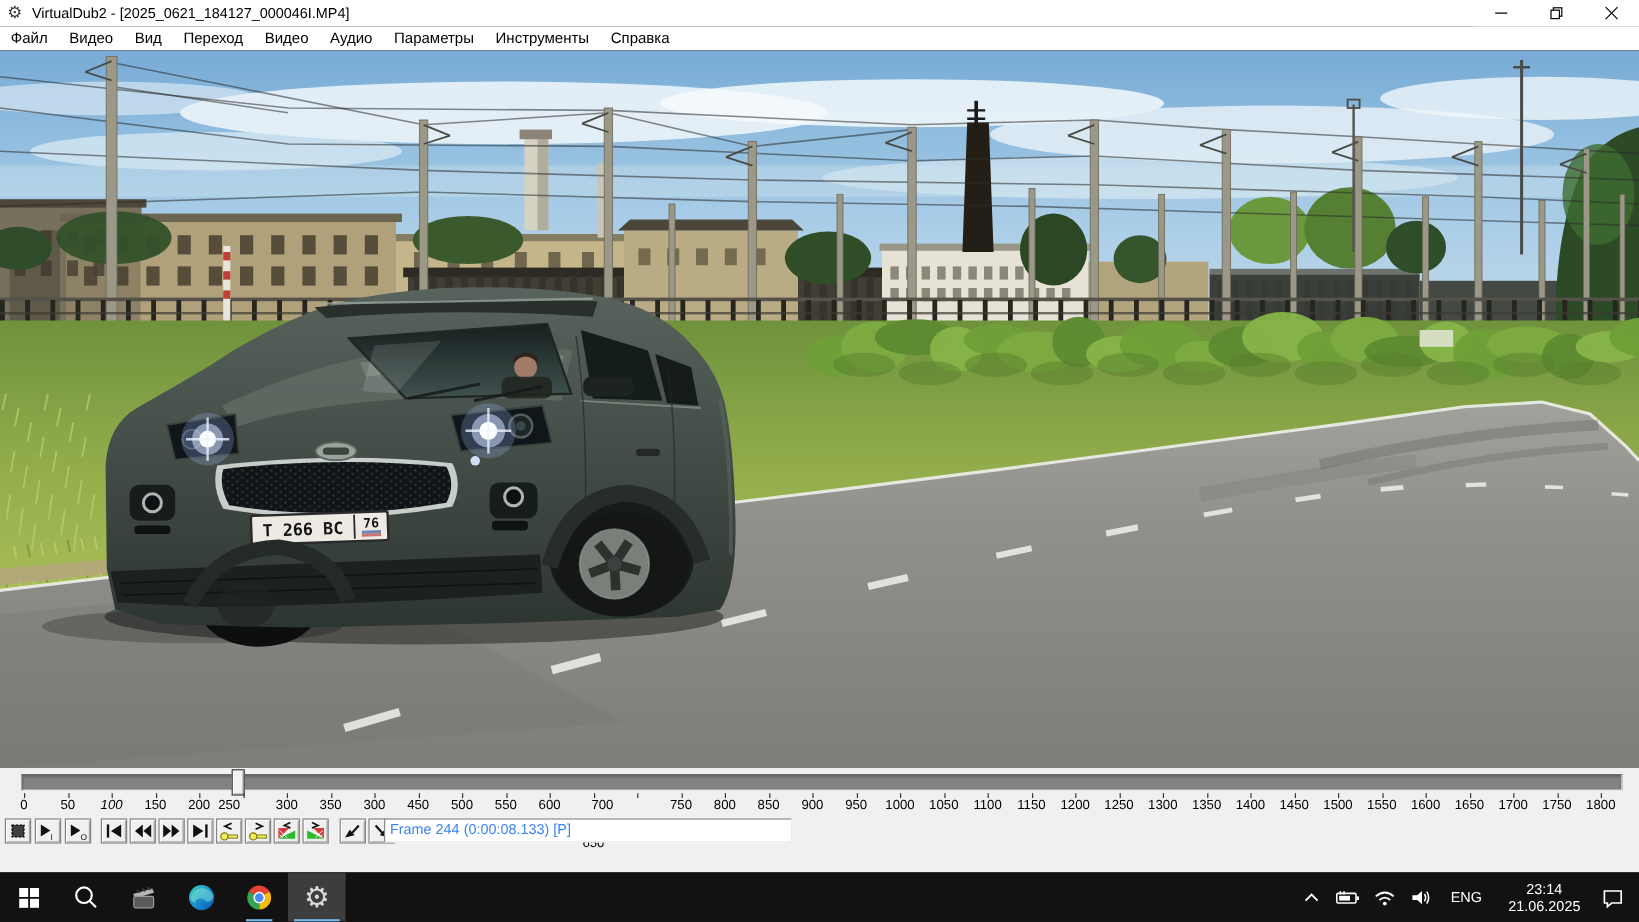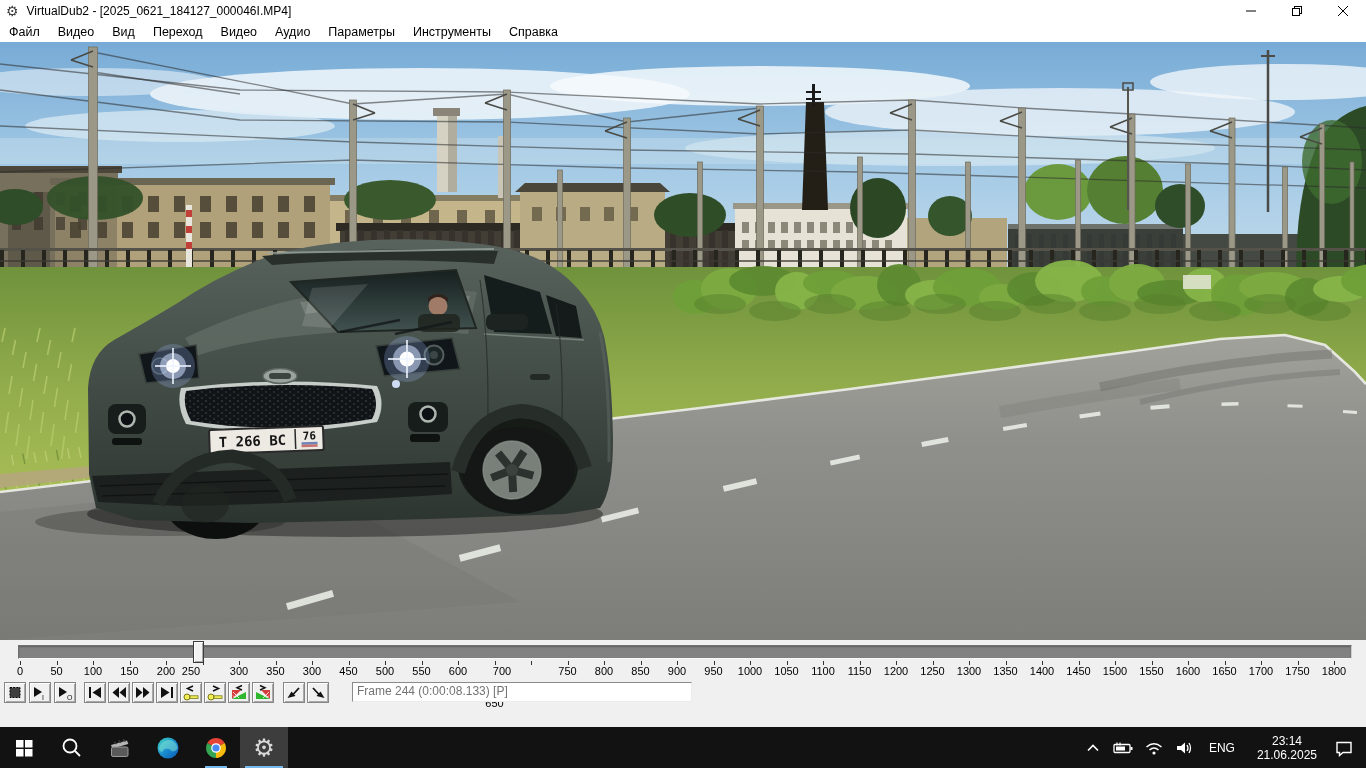--- a/index.html
+++ b/index.html
@@ -23,23 +23,23 @@
   .track{position:absolute;left:18px;top:5px;width:1334px;height:14px;background:#828282;
     border:1px solid #6e6e6e;border-bottom-color:#fafafa;border-right-color:#cfcfcf;
     box-shadow:inset 0 1px 2px rgba(0,0,0,.28);}
   .thumb{position:absolute;top:1px;width:11px;height:22px;background:#f2f2f2;border:1px solid #3a3a3a;
     box-shadow:inset 1px 1px 0 #fff, inset -1px -1px 0 #aaa;}
   .tick{position:absolute;top:21px;width:1px;height:4px;background:#333;}
   .tick-label{position:absolute;top:25px;font-size:11px;color:#000;transform:translateX(-50%);white-space:nowrap;}
   .ctl-btn{position:absolute;top:42px;width:22px;height:21px;background:#f0f0f0;border:1px solid #868686;
     box-shadow:inset 1px 1px 0 #fff, inset -1px -1px 0 #a9a9a9;padding:0;
     display:flex;align-items:center;justify-content:center;}
-  .status{position:absolute;left:352px;top:42px;width:340px;height:20px;background:#fff;
+  .status{position:absolute;left:320px;top:42px;width:340px;height:20px;background:#fff;
     border:1px solid #8a8a8a;border-bottom-color:#ececec;border-right-color:#ececec;
-    font-size:12px;color:#737373;padding:1px 4px;white-space:nowrap;overflow:hidden;}
+    font-size:12px;color:#3b82f6;padding:1px 4px;white-space:nowrap;overflow:hidden;}
   
   .taskbar{position:absolute;left:0;top:727px;width:1366px;height:41px;background:#121212;
     display:flex;align-items:center;}
   .tb-btn{width:48px;height:41px;display:flex;align-items:center;justify-content:center;position:relative;flex:0 0 auto;}
   .tb-btn.underline::after{content:'';position:absolute;left:13px;right:13px;bottom:0;height:2px;background:#76b9ed;}
   .tb-btn.active{background:#3d3d3d;}
   .tb-btn.active::after{content:'';position:absolute;left:5px;right:5px;bottom:0;height:2px;background:#76b9ed;}
   .tray{margin-left:auto;display:flex;align-items:center;height:100%;color:#fff;}
   .tray-item{display:flex;align-items:center;justify-content:center;height:100%;padding:0 5px;}
   .lang{font-size:12px;padding:0 10px;}
@@ -682,21 +682,21 @@
 
 <div class="controls">
   <div class="track"></div>
   <div class="thumb" id="thumb" style="left: 192.62px;"></div>
   <div id="ruler">
       <div class="tick" style="left: 20px;"></div>
       <div class="tick-label" style="left: 20px;">0</div>
       <div class="tick" style="left: 56.5px;"></div>
       <div class="tick-label" style="left: 56.5px;">50</div>
       <div class="tick" style="left: 93px;"></div>
-      <div class="tick-label" style="left: 93px;">100</div>
+      <div class="tick-label" style="left: 93px; font-style: italic;">100</div>
       <div class="tick" style="left: 129.5px;"></div>
       <div class="tick-label" style="left: 129.5px;">150</div>
       <div class="tick" style="left: 166px;"></div>
       <div class="tick-label" style="left: 166px;">200</div>
       <div class="tick" style="left: 202.5px;"></div>
       <div class="tick-label" style="left: 191px;">250</div>
       <div class="tick" style="left: 239px;"></div>
       <div class="tick-label" style="left: 239px;">300</div>
       <div class="tick" style="left: 275.5px;"></div>
       <div class="tick-label" style="left: 275.5px;">350</div>

